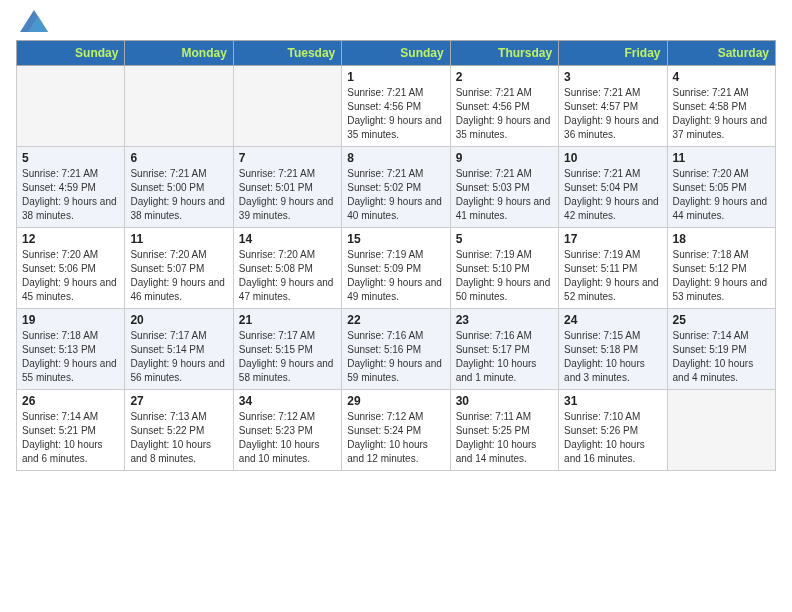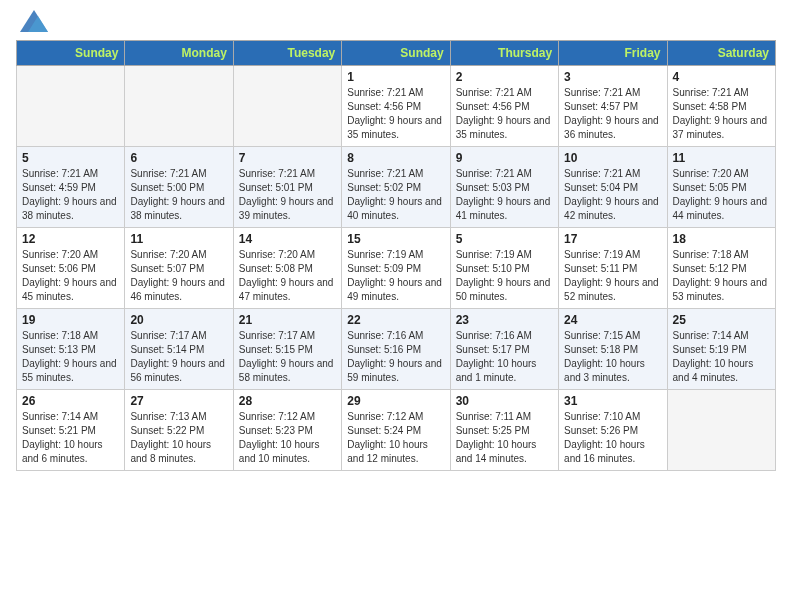--- a/index.html
+++ b/index.html
@@ -245,21 +245,21 @@
         <tr>
           <td>
             <div class="day-number">26</div>
             <div class="day-info">Sunrise: 7:14 AM<br>Sunset: 5:21 PM<br>Daylight: 10 hours and 6 minutes.</div>
           </td>
           <td>
             <div class="day-number">27</div>
             <div class="day-info">Sunrise: 7:13 AM<br>Sunset: 5:22 PM<br>Daylight: 10 hours and 8 minutes.</div>
           </td>
           <td>
-            <div class="day-number">28</div>
+            <div class="day-number">34</div>
             <div class="day-info">Sunrise: 7:12 AM<br>Sunset: 5:23 PM<br>Daylight: 10 hours and 10 minutes.</div>
           </td>
           <td>
             <div class="day-number">29</div>
             <div class="day-info">Sunrise: 7:12 AM<br>Sunset: 5:24 PM<br>Daylight: 10 hours and 12 minutes.</div>
           </td>
           <td>
             <div class="day-number">30</div>
             <div class="day-info">Sunrise: 7:11 AM<br>Sunset: 5:25 PM<br>Daylight: 10 hours and 14 minutes.</div>
           </td>

